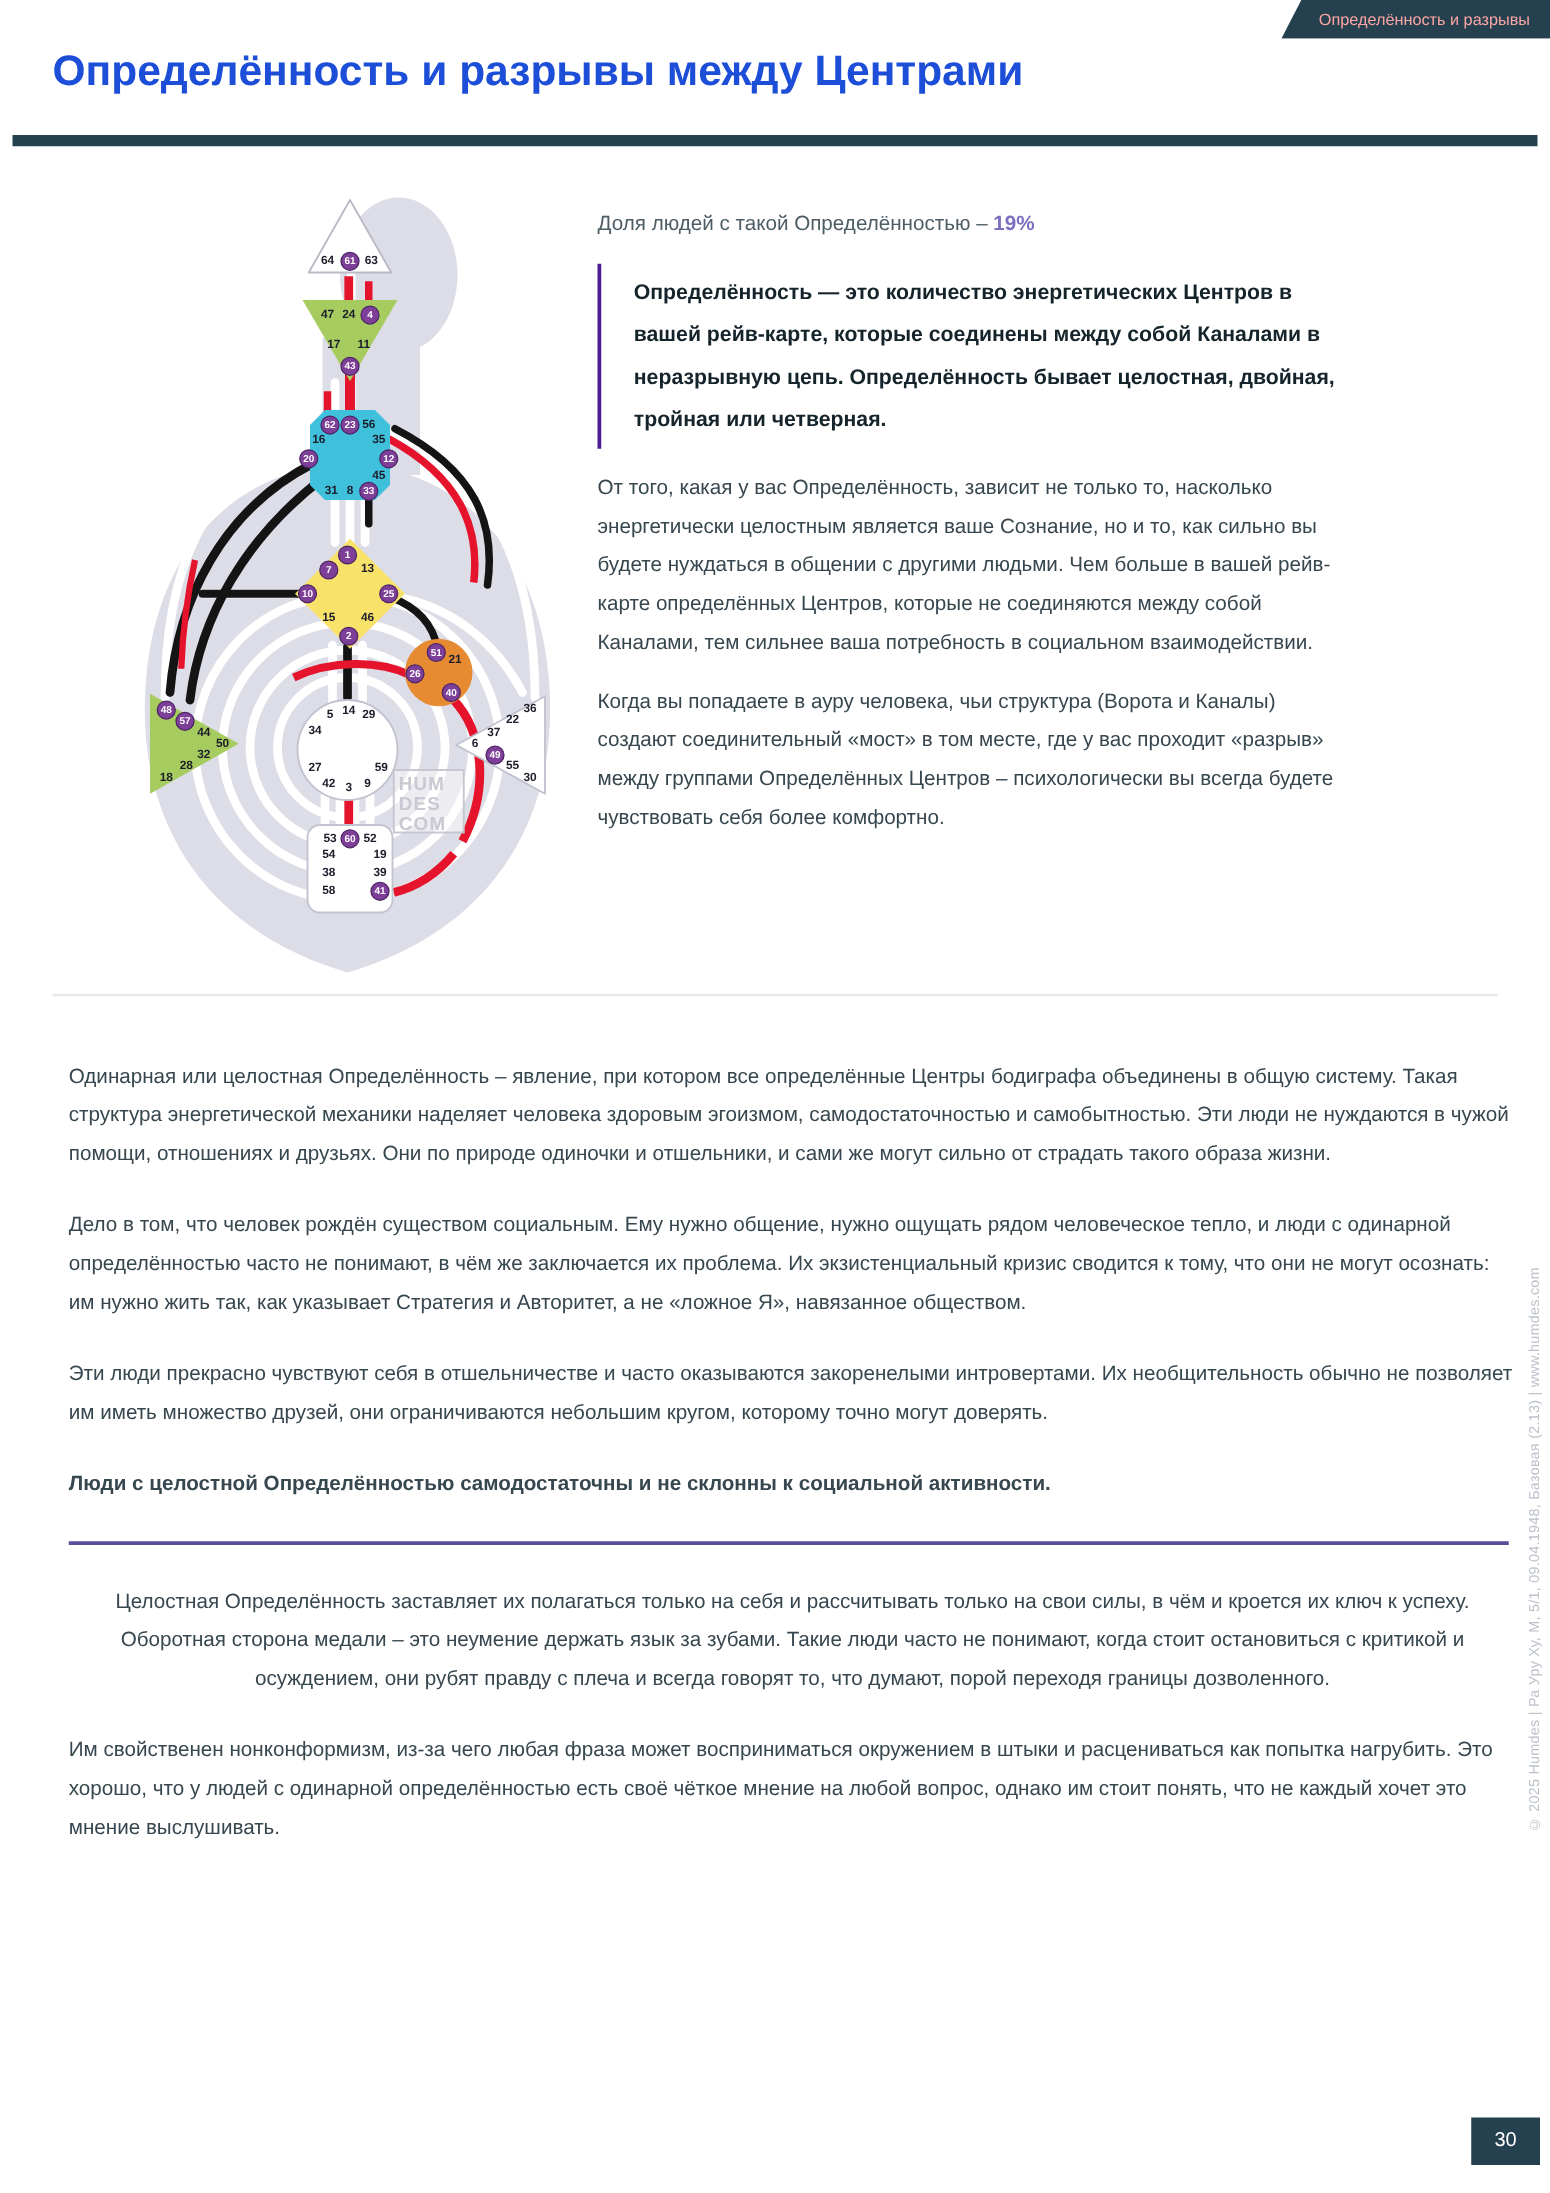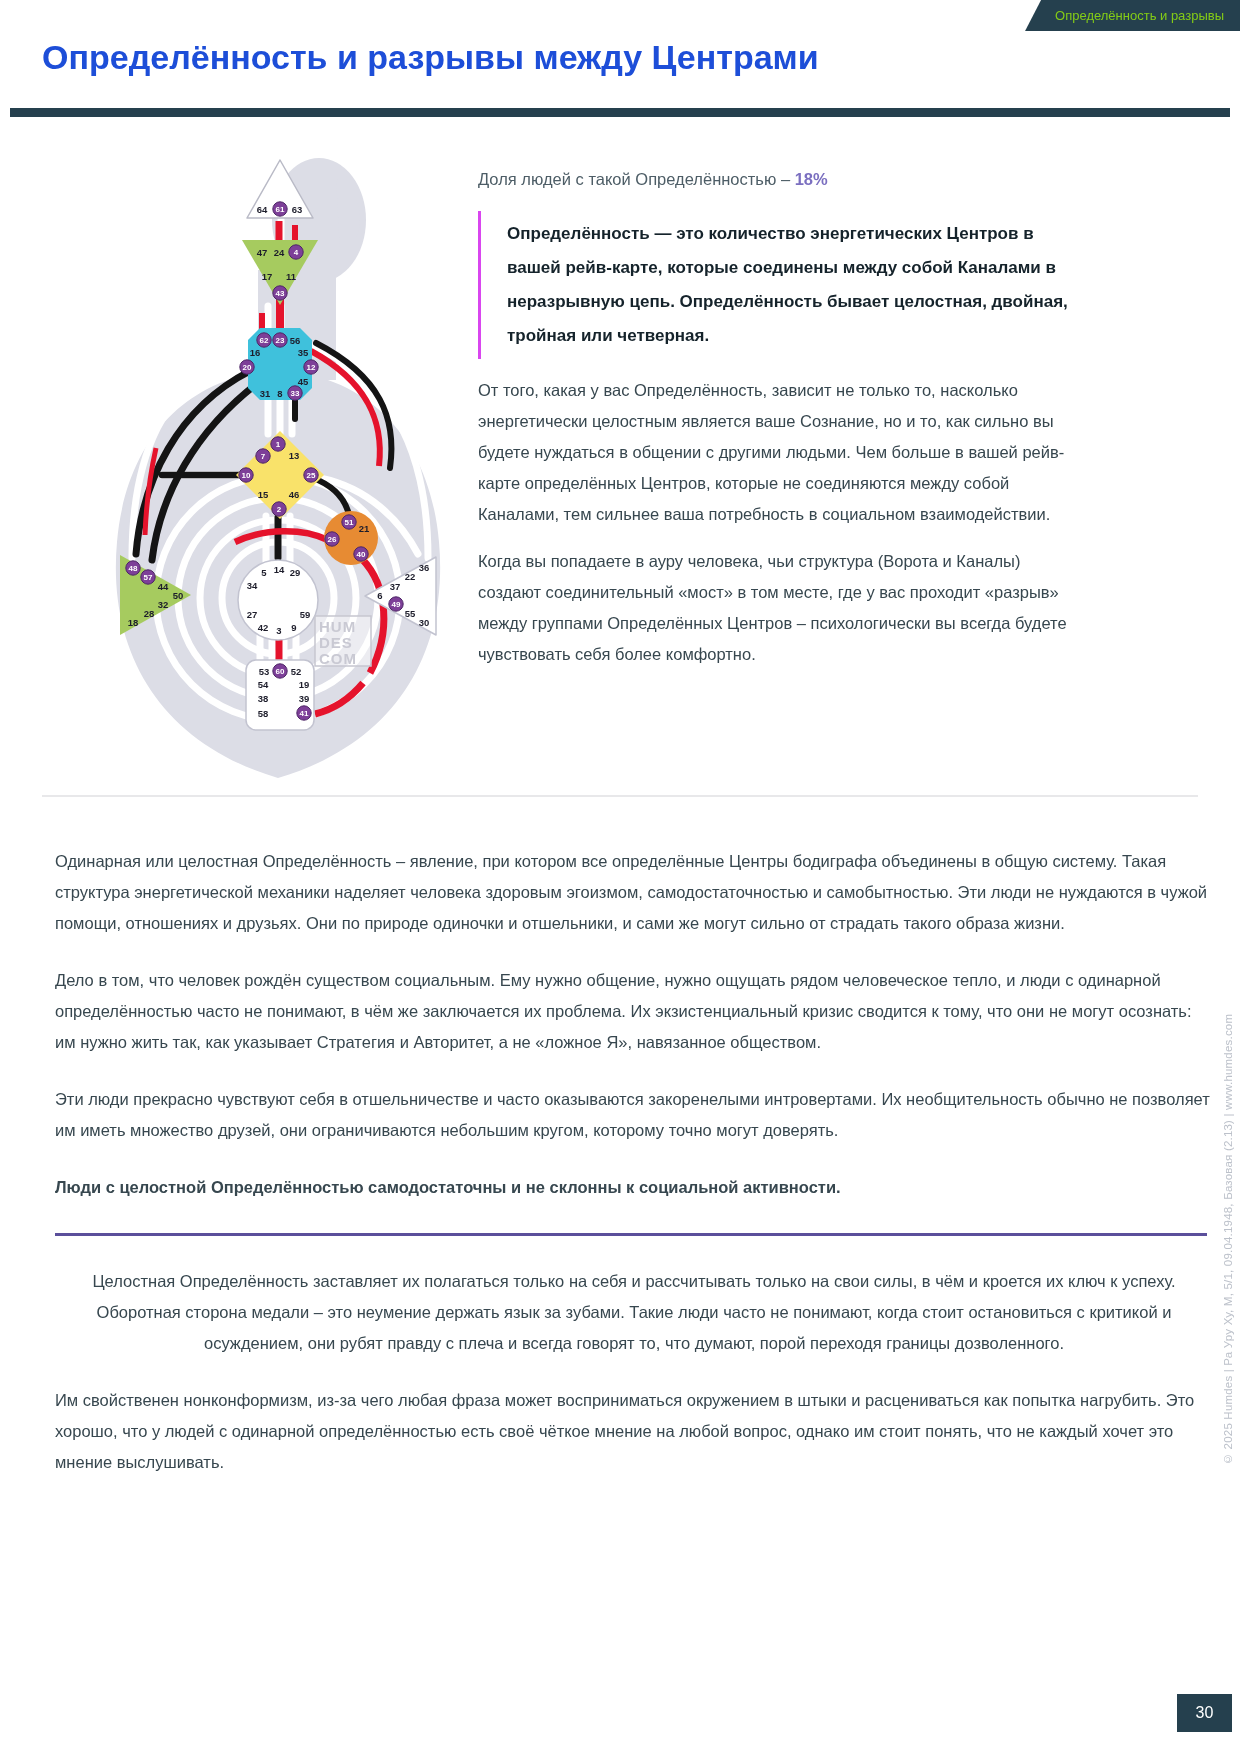--- a/index.html
+++ b/index.html
@@ -1,28 +1,28 @@
 <!DOCTYPE html>
 <html lang="ru"><head>
 <meta charset="utf-8">
 <style>
   html,body{margin:0;padding:0;background:#ffffff;}
   .page{position:relative;width:1240px;height:1754px;background:#ffffff;overflow:hidden;
         font-family:"Liberation Sans",sans-serif;color:#37474f;}
-  .badge{position:absolute;top:0;right:0;height:31px;background:#25404e;color:#84cc16;
+  .badge{position:absolute;top:0;right:0;height:31px;background:#25404e;color:#fca5a5;
          font-size:13px;display:flex;align-items:center;padding:0 16px 0 30px;
          clip-path:polygon(16px 0,100% 0,100% 100%,0 100%);text-align:center;}
   .h1{position:absolute;left:42px;top:38px;margin:0;font-size:34px;font-weight:700;color:#1d4ed8;}
   .title-bar{position:absolute;left:10px;right:10px;top:108px;height:9px;background:#25404e;}
   .bodygraph{position:absolute;left:100px;top:130px;}
   .right-col{position:absolute;left:478px;top:150px;width:600px;}
   .right-col h2{margin:0;font-size:27px;font-weight:700;color:#15232b;}
   .share{margin-top:20px;font-size:16.5px;color:#4d5d66;}
   .share .value{color:#7b6fc0;font-weight:700;}
-  .quote{margin-top:22px;border-left:3px solid #d946ef;padding:6px 0 6px 26px;
+  .quote{margin-top:22px;border-left:3px solid #4c1d95;padding:6px 0 6px 26px;
          font-size:17px;font-weight:700;color:#15232b;line-height:2.0;}
   .rc-paras p{margin:16px 0 0;font-size:16.5px;line-height:1.88;color:#37474f;}
   .divider-light{position:absolute;left:42px;width:1156px;top:795px;height:2px;background:#e8e8ea;}
   .main{position:absolute;left:55px;top:846px;width:1158px;}
   .main p{margin:0 0 26px;font-size:16.5px;line-height:1.88;color:#37474f;}
   .emphasis{margin:12px 0 0;font-size:17px;font-weight:700;color:#15232b;}
   .divider-purple{margin-top:30px;height:3px;background:#5b4f9b;width:1152px;}
   .after{margin-top:30px;}
   .after p:first-child{margin-top:0;text-align:center;}
   .vertical-note{position:absolute;right:6px;top:1030px;height:435px;
@@ -323,21 +323,21 @@
         </g>
         <g>
           <circle cx="204" cy="583" r="7.2" fill="#7d3f98" stroke="#4d2566" stroke-width="1"></circle>
           <text x="204" y="583" text-anchor="middle" dominant-baseline="central" font-size="8" font-weight="bold" fill="#ffffff">41</text>
         </g>
       </g>
   </svg>
 
   <div class="right-col">
     <div class="share">
-      <span>Доля людей с такой Определённостью – </span><span class="value">18%</span>
+      <span>Доля людей с такой Определённостью – </span><span class="value">19%</span>
     </div>
     <div class="quote">Определённость — это количество энергетических Центров в вашей рейв-карте, которые соединены между собой Каналами в неразрывную цепь. Определённость бывает целостная, двойная, тройная или четверная.</div>
     <div class="rc-paras" id="section-paras">
         <p>От того, какая у вас Определённость, зависит не только то, насколько энергетически целостным является ваше Сознание, но и то, как сильно вы будете нуждаться в общении с другими людьми. Чем больше в вашей рейв-карте определённых Центров, которые не соединяются между собой Каналами, тем сильнее ваша потребность в социальном взаимодействии.</p>
         <p>Когда вы попадаете в ауру человека, чьи структура (Ворота и Каналы) создают соединительный «мост» в том месте, где у вас проходит «разрыв» между группами Определённых Центров – психологически вы всегда будете чувствовать себя более комфортно.</p>
       </div>
   </div>
 
   <div class="divider-light"></div>
 

